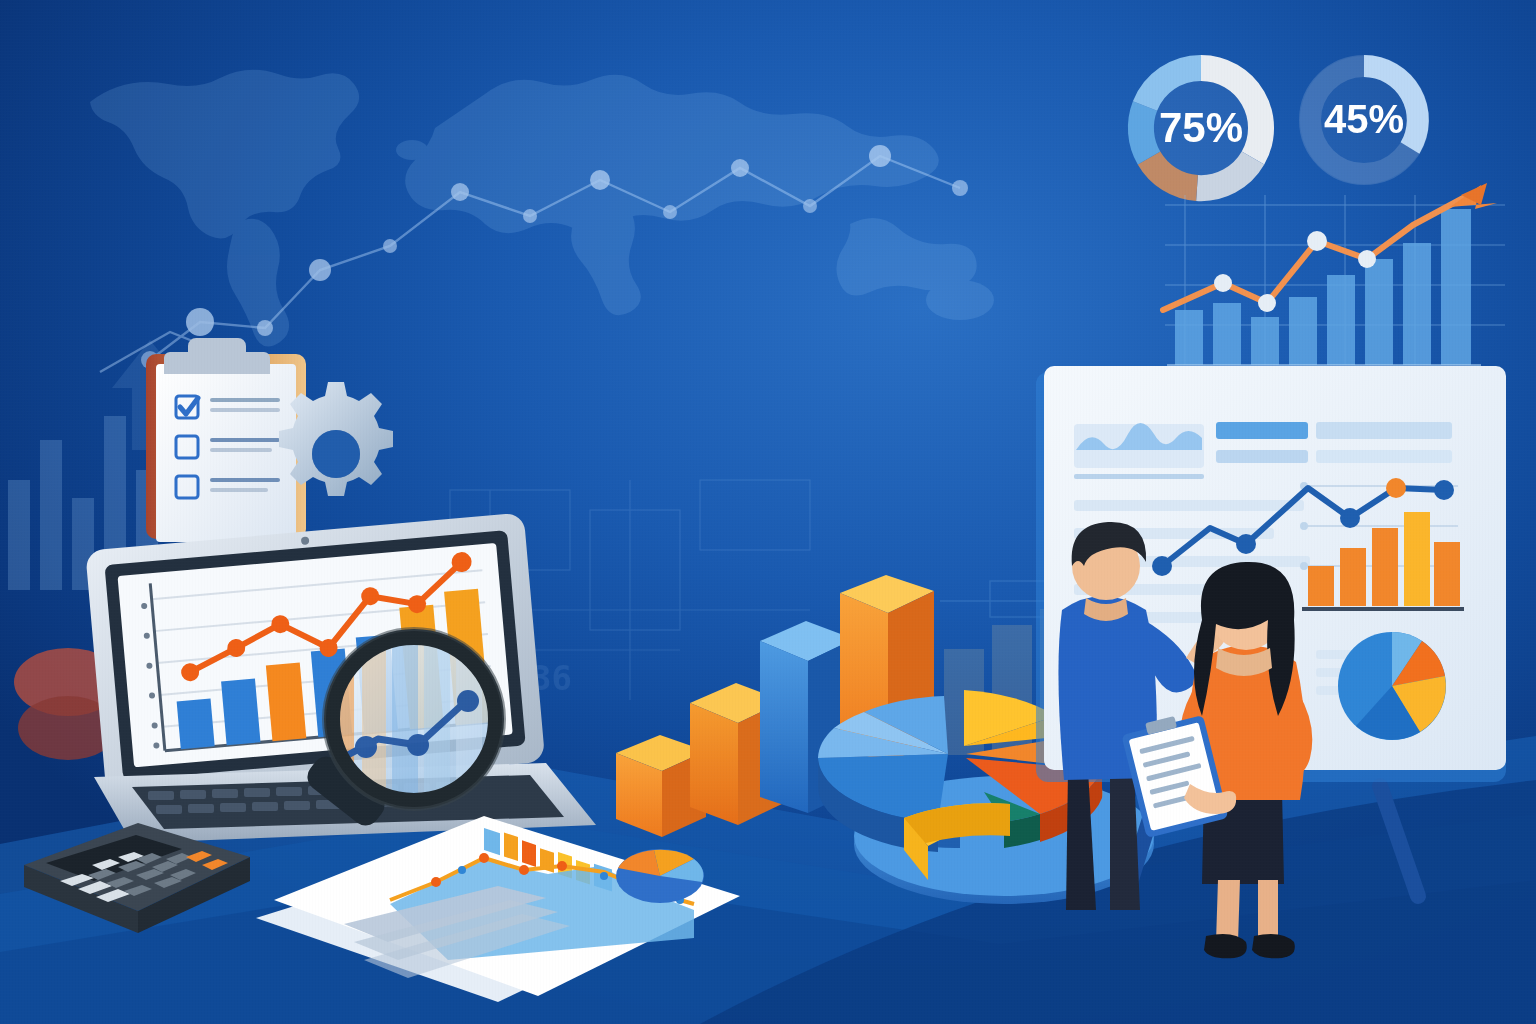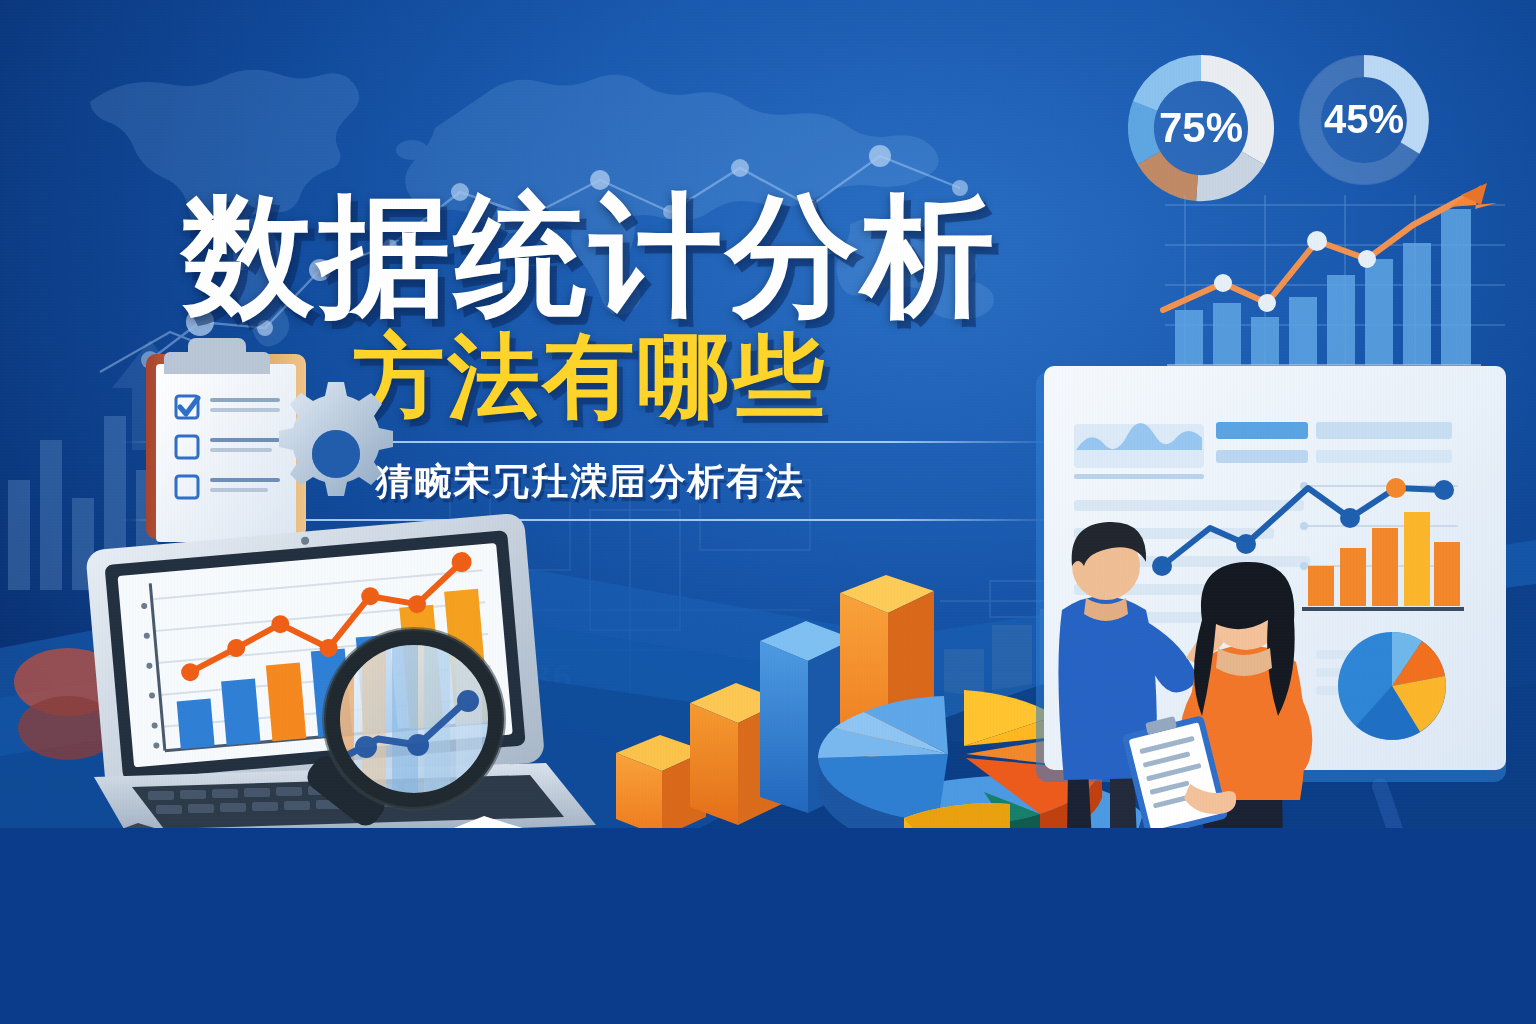--- a/index.html
+++ b/index.html
@@ -1,20 +1,20 @@
 <!DOCTYPE html>
 <html><head>
 <meta charset="utf-8">
 <style>
   * { margin:0; padding:0; box-sizing:border-box; }
   html,body { width:1536px; height:1024px; overflow:hidden; background:#0b3c8c; }
   body { font-family:"Liberation Sans","DejaVu Sans",sans-serif; }
 
   #poster {
-    position:relative; width:1536px; height:828px; overflow:hidden;
+    position:relative; width:1536px; height:1024px; overflow:hidden;
     background:
       radial-gradient(ellipse 1100px 760px at 60% 30%, #2a6fc4 0%, #1a5ab0 38%, #114a9b 62%, #0c3b84 85%, #093172 100%);
   }
   
   #noise{
     position:absolute; inset:0; pointer-events:none; opacity:.22;
     background-image:
       repeating-linear-gradient(0deg, rgba(255,255,255,.035) 0 1px, transparent 1px 3px),
       repeating-linear-gradient(90deg, rgba(0,0,0,.035) 0 1px, transparent 1px 3px);
   }
@@ -197,29 +197,20 @@
         <circle cx="78" cy="108" r="9"></circle>
           <circle cx="122" cy="128" r="9"></circle>
         <circle cx="172" cy="66" r="10"></circle>
           <circle cx="222" cy="84" r="9"></circle>
       </g>
       <path d="M305,32 L336,10 L330,34 L352,28 Z" fill="#F2873B"></path>
       <path d="M316,20 L342,8 L336,30 Z" fill="#E8742A"></path>
     </svg>
   </div>
 
-  <div class="lyr" id="headline">
-    <div id="title1">数据统计分析</div>
-    <div id="title2">方法有哪些</div>
-    <div id="capwrap">
-      <div class="rule top"></div>
-      <div id="caption">猜畹宋冗圱溁屇分析有法</div>
-      <div class="rule bot"></div>
-    </div>
-  </div>
 
   <div class="lyr" id="decogrid">
     <svg viewBox="0 0 400 260">
       <g stroke="#9ecbf5" stroke-width="1.2" fill="none" opacity=".7">
         <rect x="20" y="20" width="120" height="80"></rect>
         <rect x="160" y="40" width="90" height="120"></rect>
         <rect x="270" y="10" width="110" height="70"></rect>
         <line x1="20" y1="140" x2="380" y2="140"></line>
         <line x1="20" y1="180" x2="250" y2="180"></line>
         <line x1="60" y1="20" x2="60" y2="230"></line>

